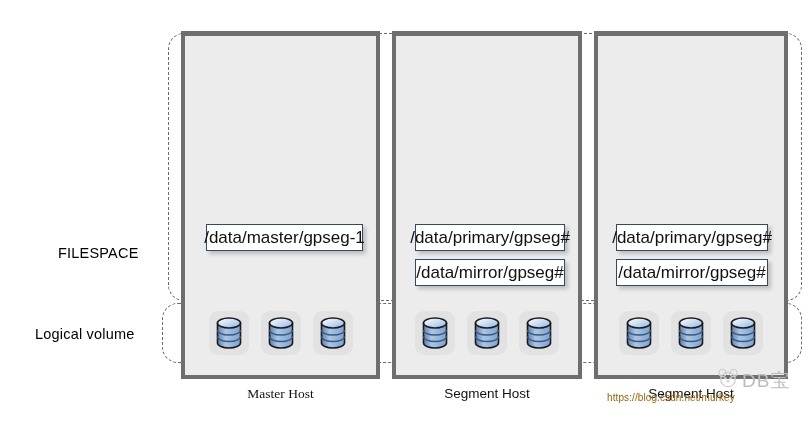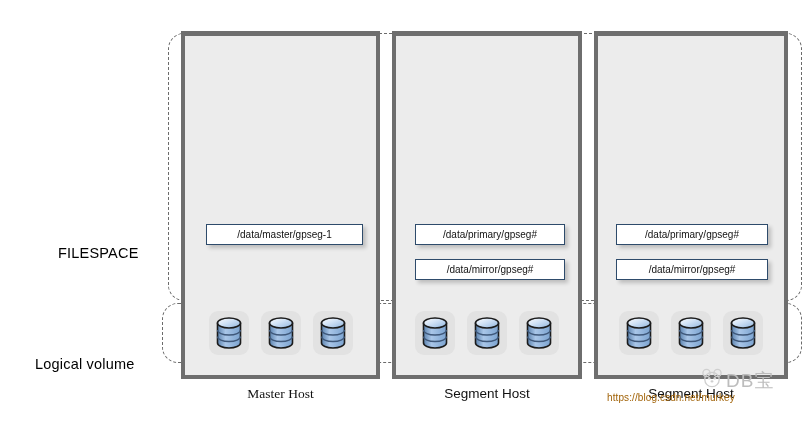--- a/index.html
+++ b/index.html
@@ -19,21 +19,21 @@
   
   .row-label {
     position: absolute;
     font-size: 14.5px;
     color: #000000;
     white-space: nowrap;
     letter-spacing: 0.2px;
     text-align: center;
   }
   #label-filespace { left: 58px;  top: 245px; }
-  #label-logical   { left: 35px;  top: 326px; margin-top: 30px; }
+  #label-logical   { left: 35px;  top: 326px; }
 
   
   .dashed-region {
     position: absolute;
     border: 1.5px dashed #6b6b6b;
     border-radius: 16px;
     box-sizing: border-box;
     pointer-events: none;
   }
   #region-filespace {
@@ -77,28 +77,28 @@
   #caption-1 { left: 181px; width: 199px; font-family: Liberation Serif, serif; }
   #caption-2 { left: 392px; width: 190px; }
   #caption-3 { left: 594px; width: 194px; }
 
   
   .path-box {
     position: absolute;
     background: #ffffff;
     border: 1.5px solid #2e4b6b;
     box-sizing: border-box;
-    font-size: 10px;
+    font-size: 17px;
     color: #111111;
     display: flex;
     align-items: center;
     justify-content: center;
     white-space: nowrap;
     box-shadow: 3px 3px 4px rgba(0,0,0,0.20);
-    height: 21px;
+    height: 27px;
   }
   #path-1-0 { left: 206px; top: 224px; width: 157px; }
   #path-2-0 { left: 415px; top: 224px; width: 150px; }
   #path-2-1 { left: 415px; top: 259px; width: 150px; }
   #path-3-0 { left: 616px; top: 224px; width: 152px; }
   #path-3-1 { left: 616px; top: 259px; width: 152px; }
 
   
   .disk-row {
     position: absolute;
@@ -129,21 +129,21 @@
     position: absolute;
     left: 607px;
     top: 392px;
     font-size: 10px;
     color: #a16207;
     white-space: nowrap;
     letter-spacing: 0.1px;
   }
   #logo-dbbao {
     position: absolute;
-    left: 700px;
+    left: 716px;
     top: 368px;
     display: flex;
     align-items: center;
     gap: 2px;
   }
   #logo-dbbao .logo-text {
     font-size: 19px;
     color: #bdbdbd;
     letter-spacing: 1px;
     white-space: nowrap;

